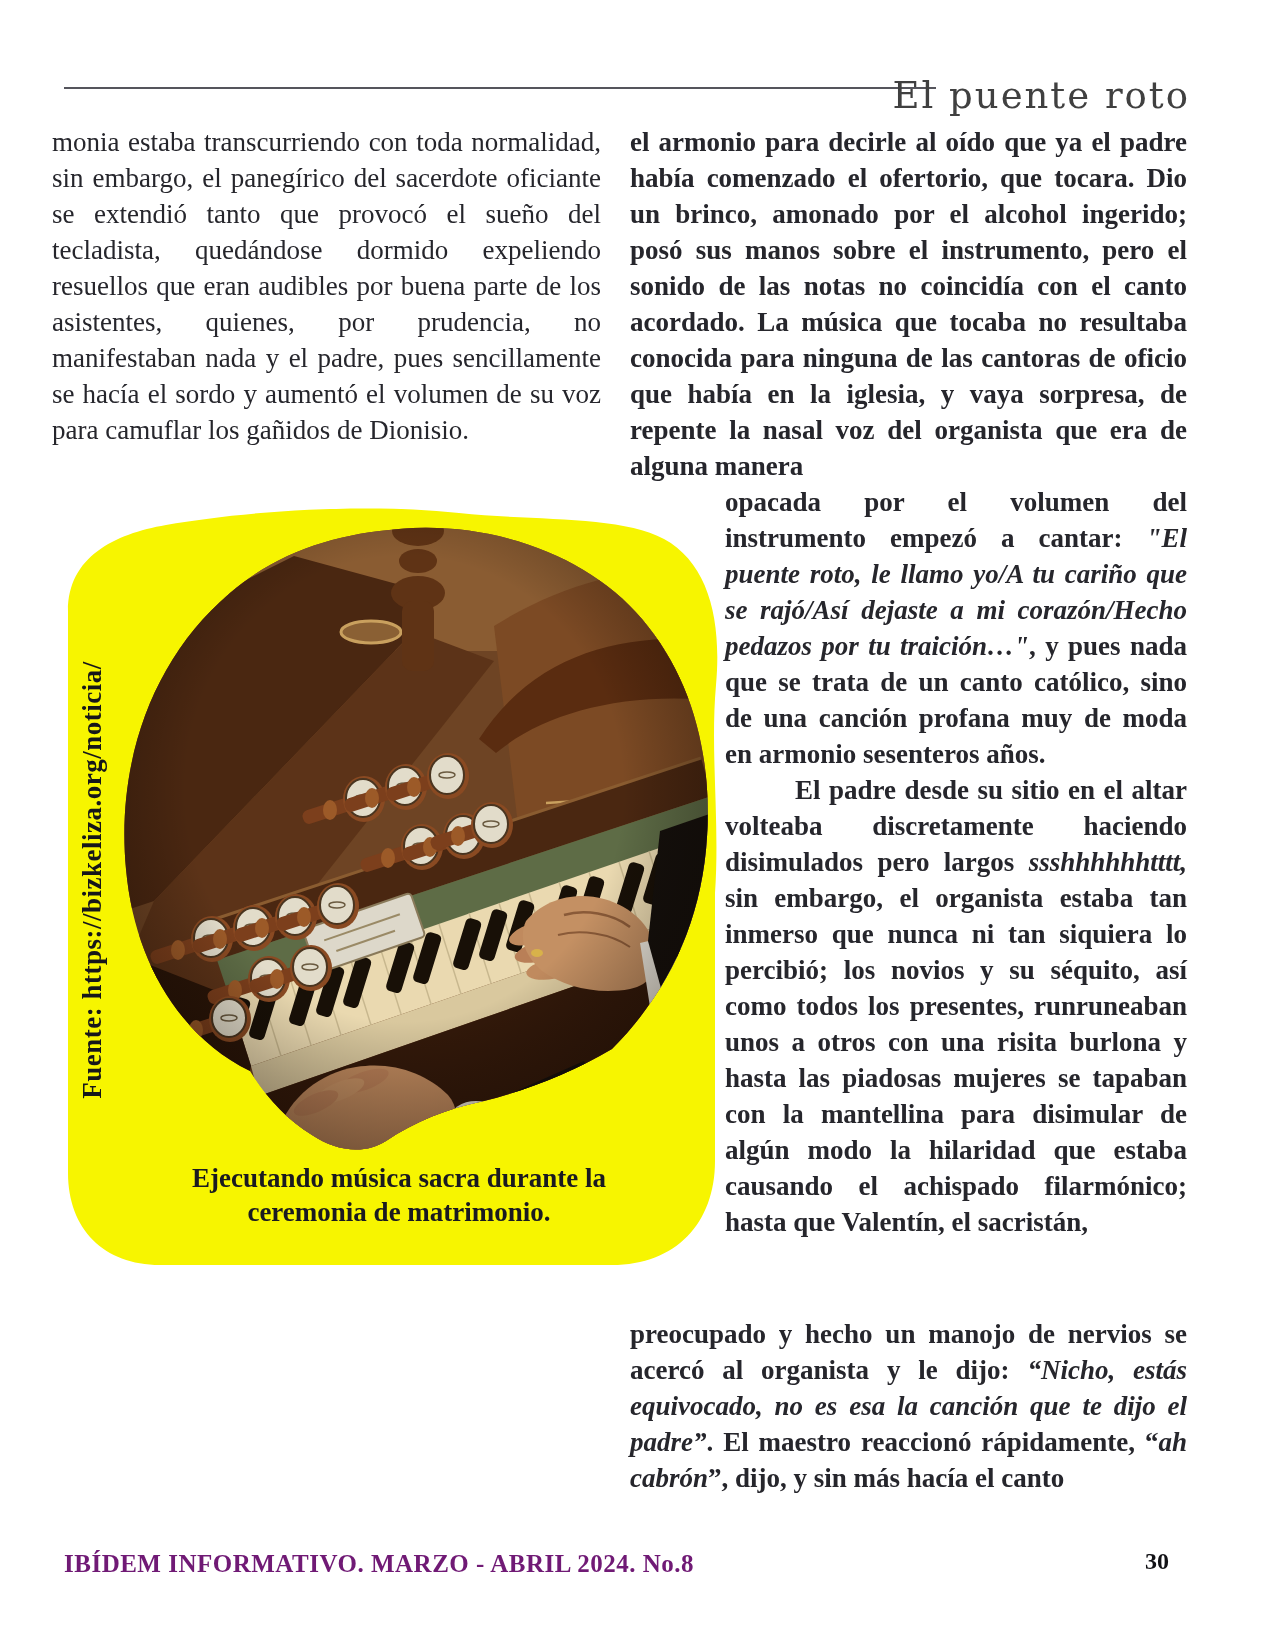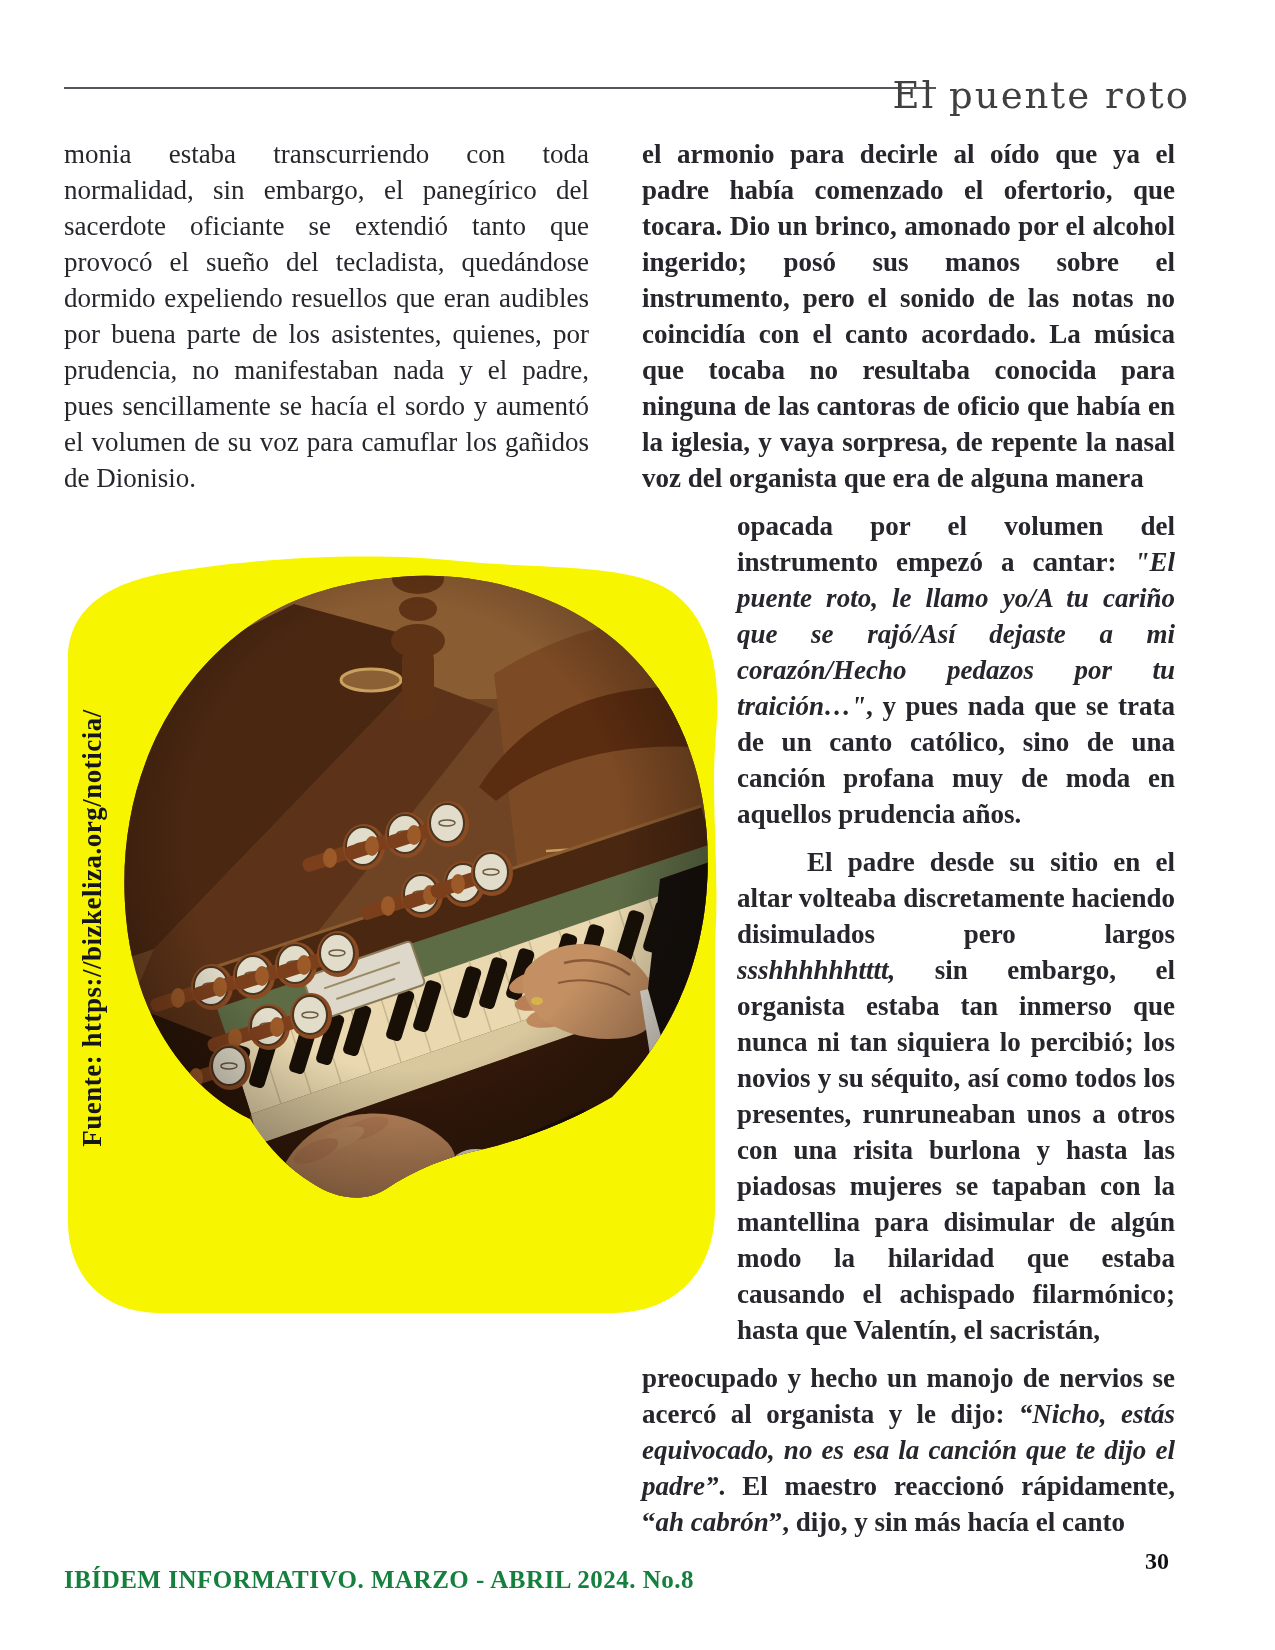--- a/index.html
+++ b/index.html
@@ -8,38 +8,38 @@
 
   
   .header-rule { position:absolute; left:64px; top:87px; width:872px; height:2px; background:#55555c; }
   .page-title { position:absolute; right:85px; top:56px; font-family:"DejaVu Serif", serif;
                 font-size:37px; color:#404040; letter-spacing:2px;margin-top:18px; }
 
   
   .col { position:absolute; top:124px; font-size:27px; line-height:36px; text-align:justify; }
   .col-left  { left:52px;  width:549px; }
   .col-right { left:630px; width:557px;font-weight:bold; }
-  .col p { margin:12px; }
+  .col p { margin:0; }
   p.indent-first { text-indent:72px; }
   .rc-part2 { padding-left:95px; min-height:832px; }
   .rc-part2 p.pindent { text-indent:70px; }
   .run-italic { font-style:italic; }
 
   
   .figure { position:relative; width:660px; height:766px; margin:53px 0 8px 12px; }
   .figure svg { position:absolute; left:0; top:0; }
   .figure-source { position:absolute; left:-302px; top:361px; width:660px; text-align:center;
                    transform:rotate(-90deg); font-weight:bold; font-size:27px; letter-spacing:0.5px;
                    color:#16161a; white-space:nowrap; }
   .figure-caption { position:absolute; left:85px; top:660px; width:500px; text-align:center;
                     font-weight:bold; font-size:27px; line-height:34px; color:#1a1a20; }
 
   
   .footer-journal { position:absolute; left:64px; top:1550px; font-weight:bold; font-size:25px;
-                    letter-spacing:0.5px; color:#15803d;margin-top:16px; }
+                    letter-spacing:0.5px; color:#701a75; }
   .page-number { position:absolute; right:106px; top:1548px; font-weight:bold; font-size:24px; color:#111115; }
 </style>
 </head>
 <body>
 
 <div class="header-rule"></div>
 <div class="page-title">El puente roto</div>
 
 <div class="col col-left">
   <p>monia estaba transcurriendo con toda normalidad, sin embargo, el panegírico del sacerdote oficiante se extendió tanto que provocó el sueño del tecladista, quedándose dormido expeliendo resuellos que eran audibles por buena parte de los asistentes, quienes, por prudencia, no manifestaban nada y el padre, pues sencillamente se hacía el sordo y aumentó el volumen de su voz para camuflar los gañidos de Dionisio.</p>
@@ -169,27 +169,28 @@
           <ellipse cx="276" cy="590" rx="26" ry="9" transform="rotate(-22 276 590)" fill="#c49063"></ellipse>
           <ellipse cx="252" cy="602" rx="24" ry="9" transform="rotate(-24 252 602)" fill="#b97f57"></ellipse>
           <ellipse cx="412" cy="618" rx="26" ry="18" fill="#ece6d8"></ellipse>
           <polygon points="430,600 520,560 560,640 450,660" fill="#15100c"></polygon>
         </g>
 
         <path d="M 335 28 C 430 20, 525 55, 578 118 C 629 178, 648 256, 643 336 C 638 420, 604 492, 548 548 C 508 572, 460 590, 420 600 C 382 608, 352 620, 322 640 C 300 654, 272 650, 248 634 C 222 618, 202 596, 186 570 C 116 536, 70 460, 62 368 C 52 262, 88 158, 166 92 C 215 50, 272 33, 335 28 Z" fill="url(#vig)"></path>
       </g>
     </svg>
     <div class="figure-source">Fuente: https://bizkeliza.org/noticia/</div>
+    <div class="figure-caption">Ejecutando música sacra durante la ceremonia de matrimonio.</div>
   </div>
 
 </div>
 
 <div class="col col-right">
   <p>el armonio para decirle al oído que ya el padre había comenzado el ofertorio, que tocara. Dio un brinco, amonado por el alcohol ingerido; posó sus manos sobre el instrumento, pero el sonido de las notas no coincidía con el canto acordado.  La música que tocaba no resultaba conocida para ninguna de las cantoras de oficio que había en la iglesia, y vaya sorpresa, de repente la nasal voz del organista que era de alguna manera</p>
   <div class="rc-part2">
-    <p><span class="run-normal">opacada por el volumen del instrumento empezó a cantar: </span><span class="run-italic">"El puente roto, le llamo yo/A tu cariño que se rajó/Así dejaste a mi corazón/Hecho pedazos por tu traición…"</span><span class="run-normal">, y pues nada que se trata de un canto católico, sino de una canción profana muy de moda en aquellos prudencia años.</span></p>
+    <p><span class="run-normal">opacada por el volumen del instrumento empezó a cantar: </span><span class="run-italic">"El puente roto, le llamo yo/A tu cariño que se rajó/Así dejaste a mi corazón/Hecho pedazos por tu traición…"</span><span class="run-normal">, y pues nada que se trata de un canto católico, sino de una canción profana muy de moda en armonio sesenteros años.</span></p>
     <p class="pindent"><span class="run-normal">El padre desde su sitio en el altar volteaba discretamente haciendo disimulados pero largos </span><span class="run-italic">ssshhhhhhtttt,</span><span class="run-normal"> sin embargo, el organista estaba tan inmerso que nunca ni tan siquiera lo percibió; los novios y su séquito, así como todos los presentes, runruneaban unos a otros con una risita burlona y hasta las piadosas mujeres se tapaban con la mantellina para disimular de algún modo la hilaridad que estaba causando el achispado filarmónico; hasta que Valentín, el sacristán,</span></p>
   </div>
   <p><span class="run-normal">preocupado y hecho un manojo de nervios se acercó al organista y le dijo: </span><span class="run-italic">“Nicho, estás equivocado, no es esa la canción que te dijo el padre”</span><span class="run-normal">. El maestro reaccionó rápidamente, “</span><span class="run-italic">ah cabrón</span><span class="run-normal">”, dijo, y sin más hacía el canto</span></p>
 </div>
 
 <div class="footer-journal">IBÍDEM INFORMATIVO. MARZO - ABRIL 2024. No.8</div>
 <div class="page-number">30</div>
 
 </body></html>

